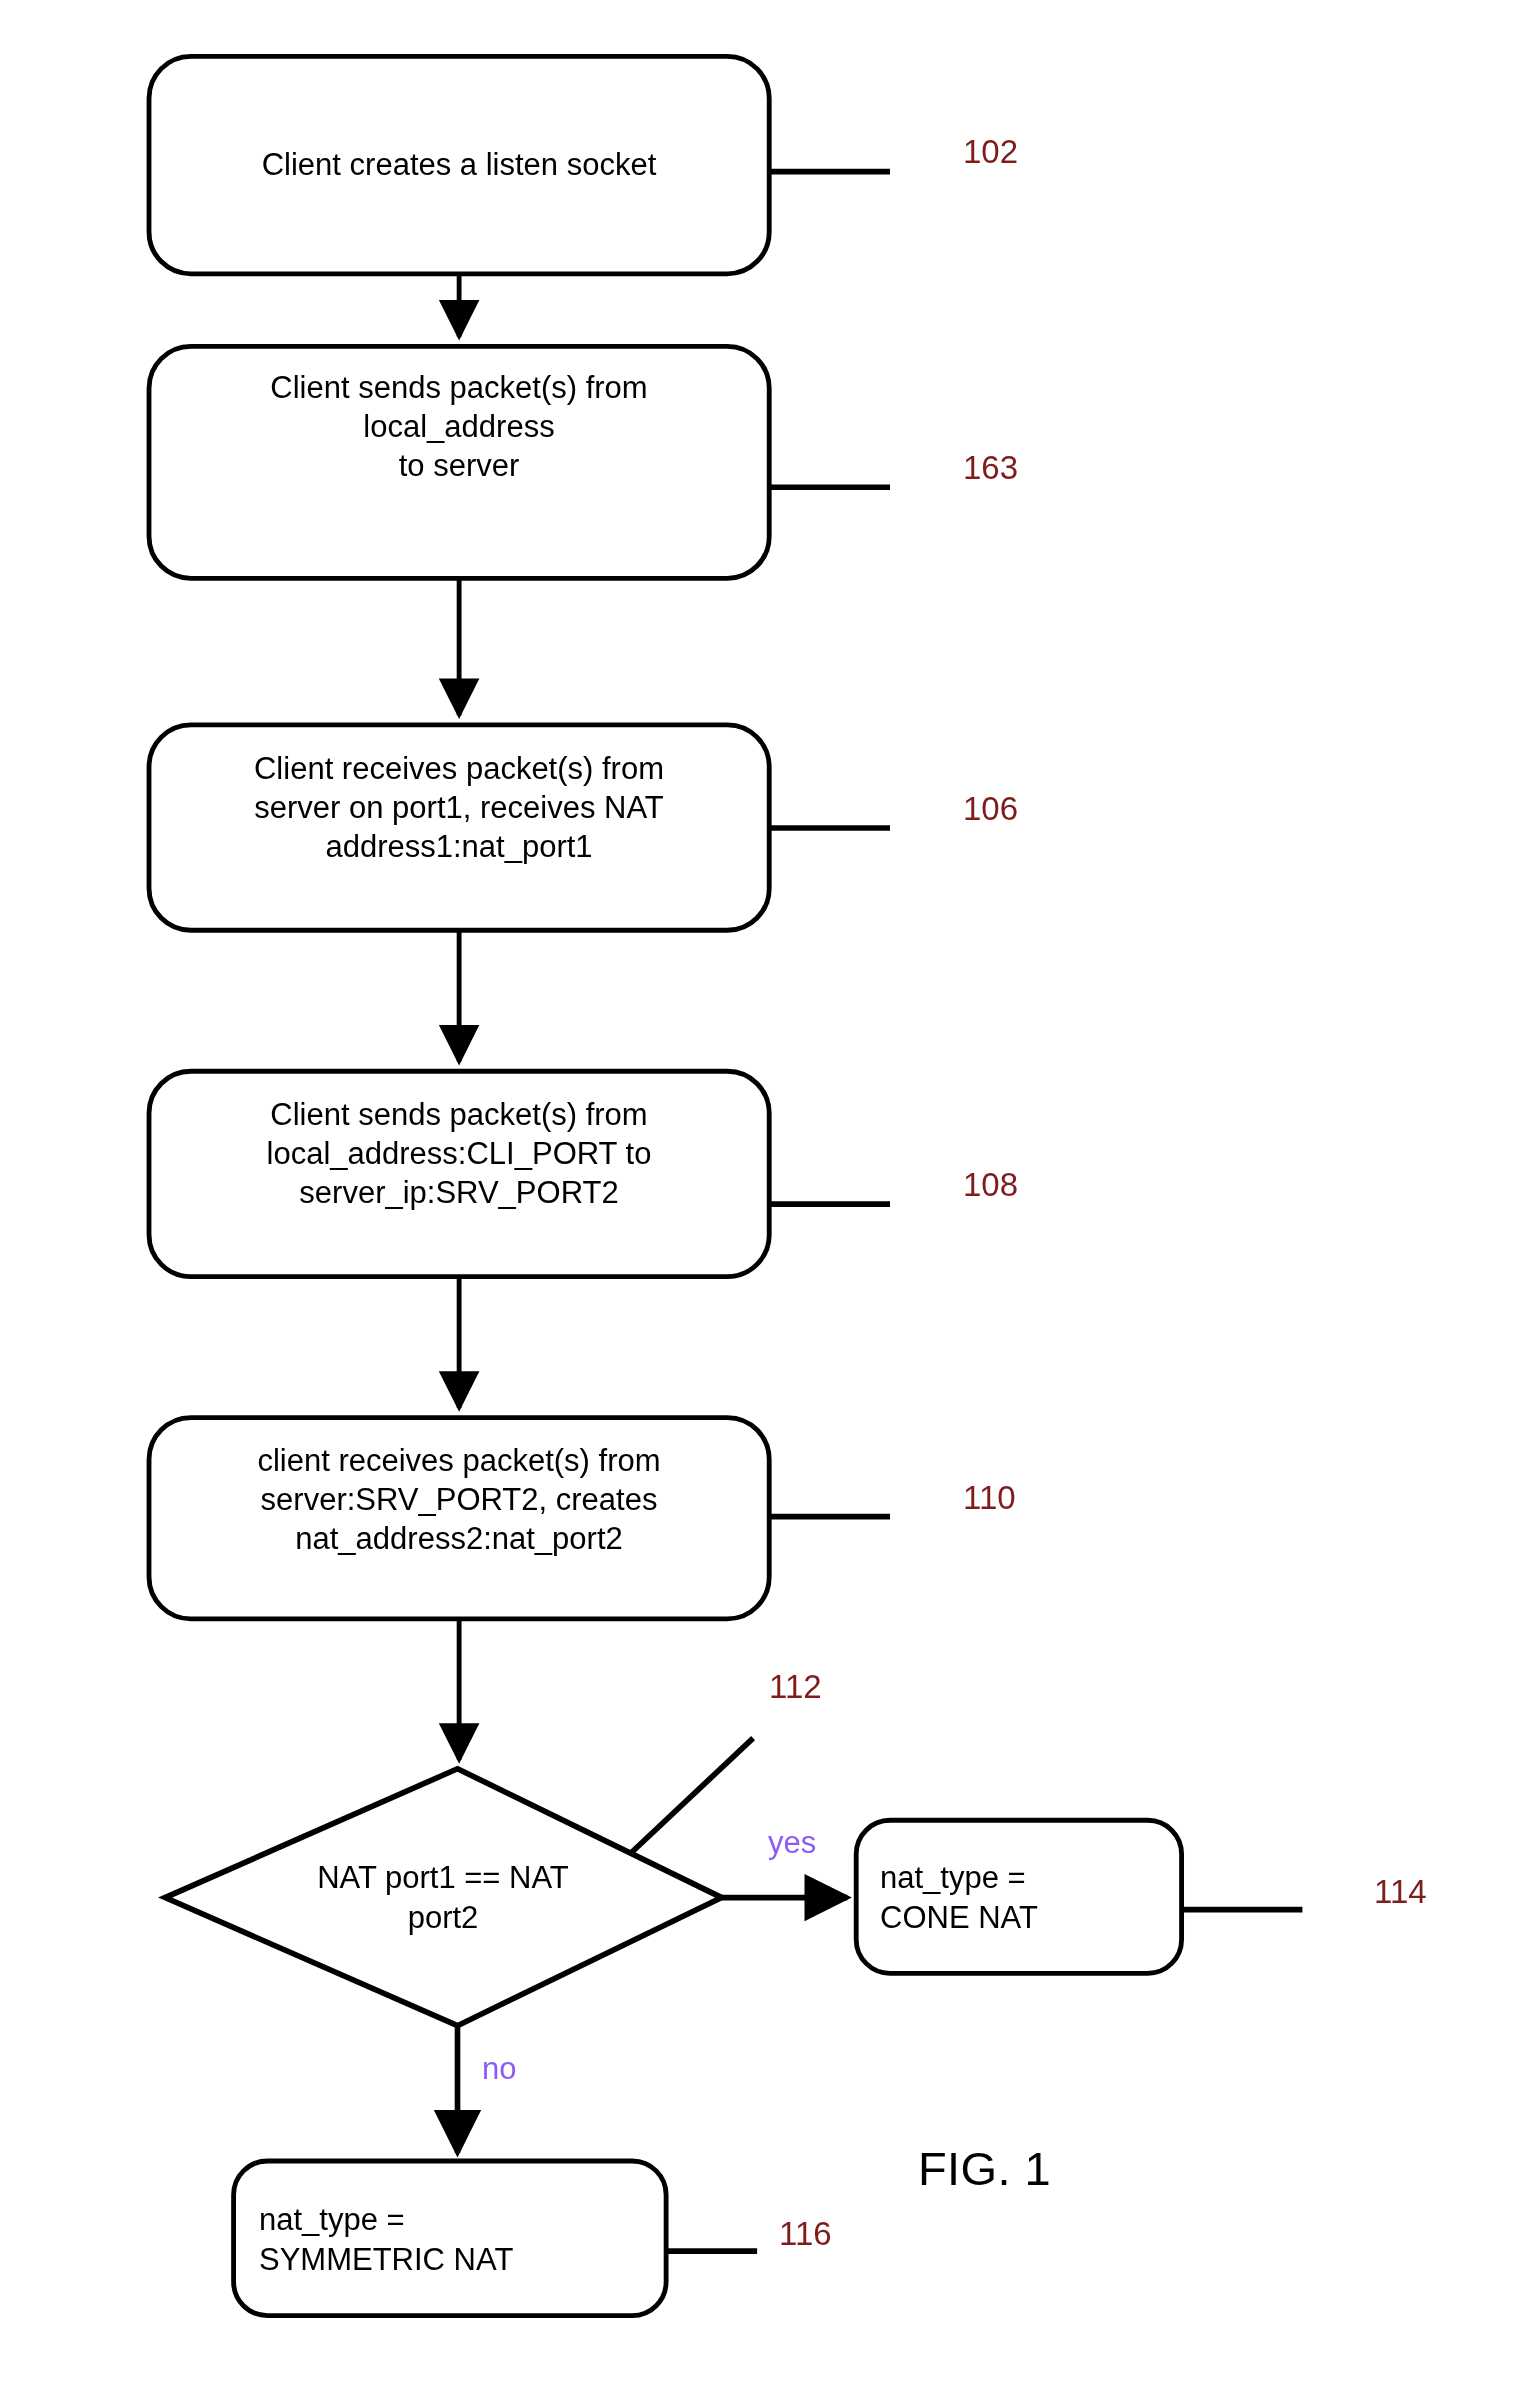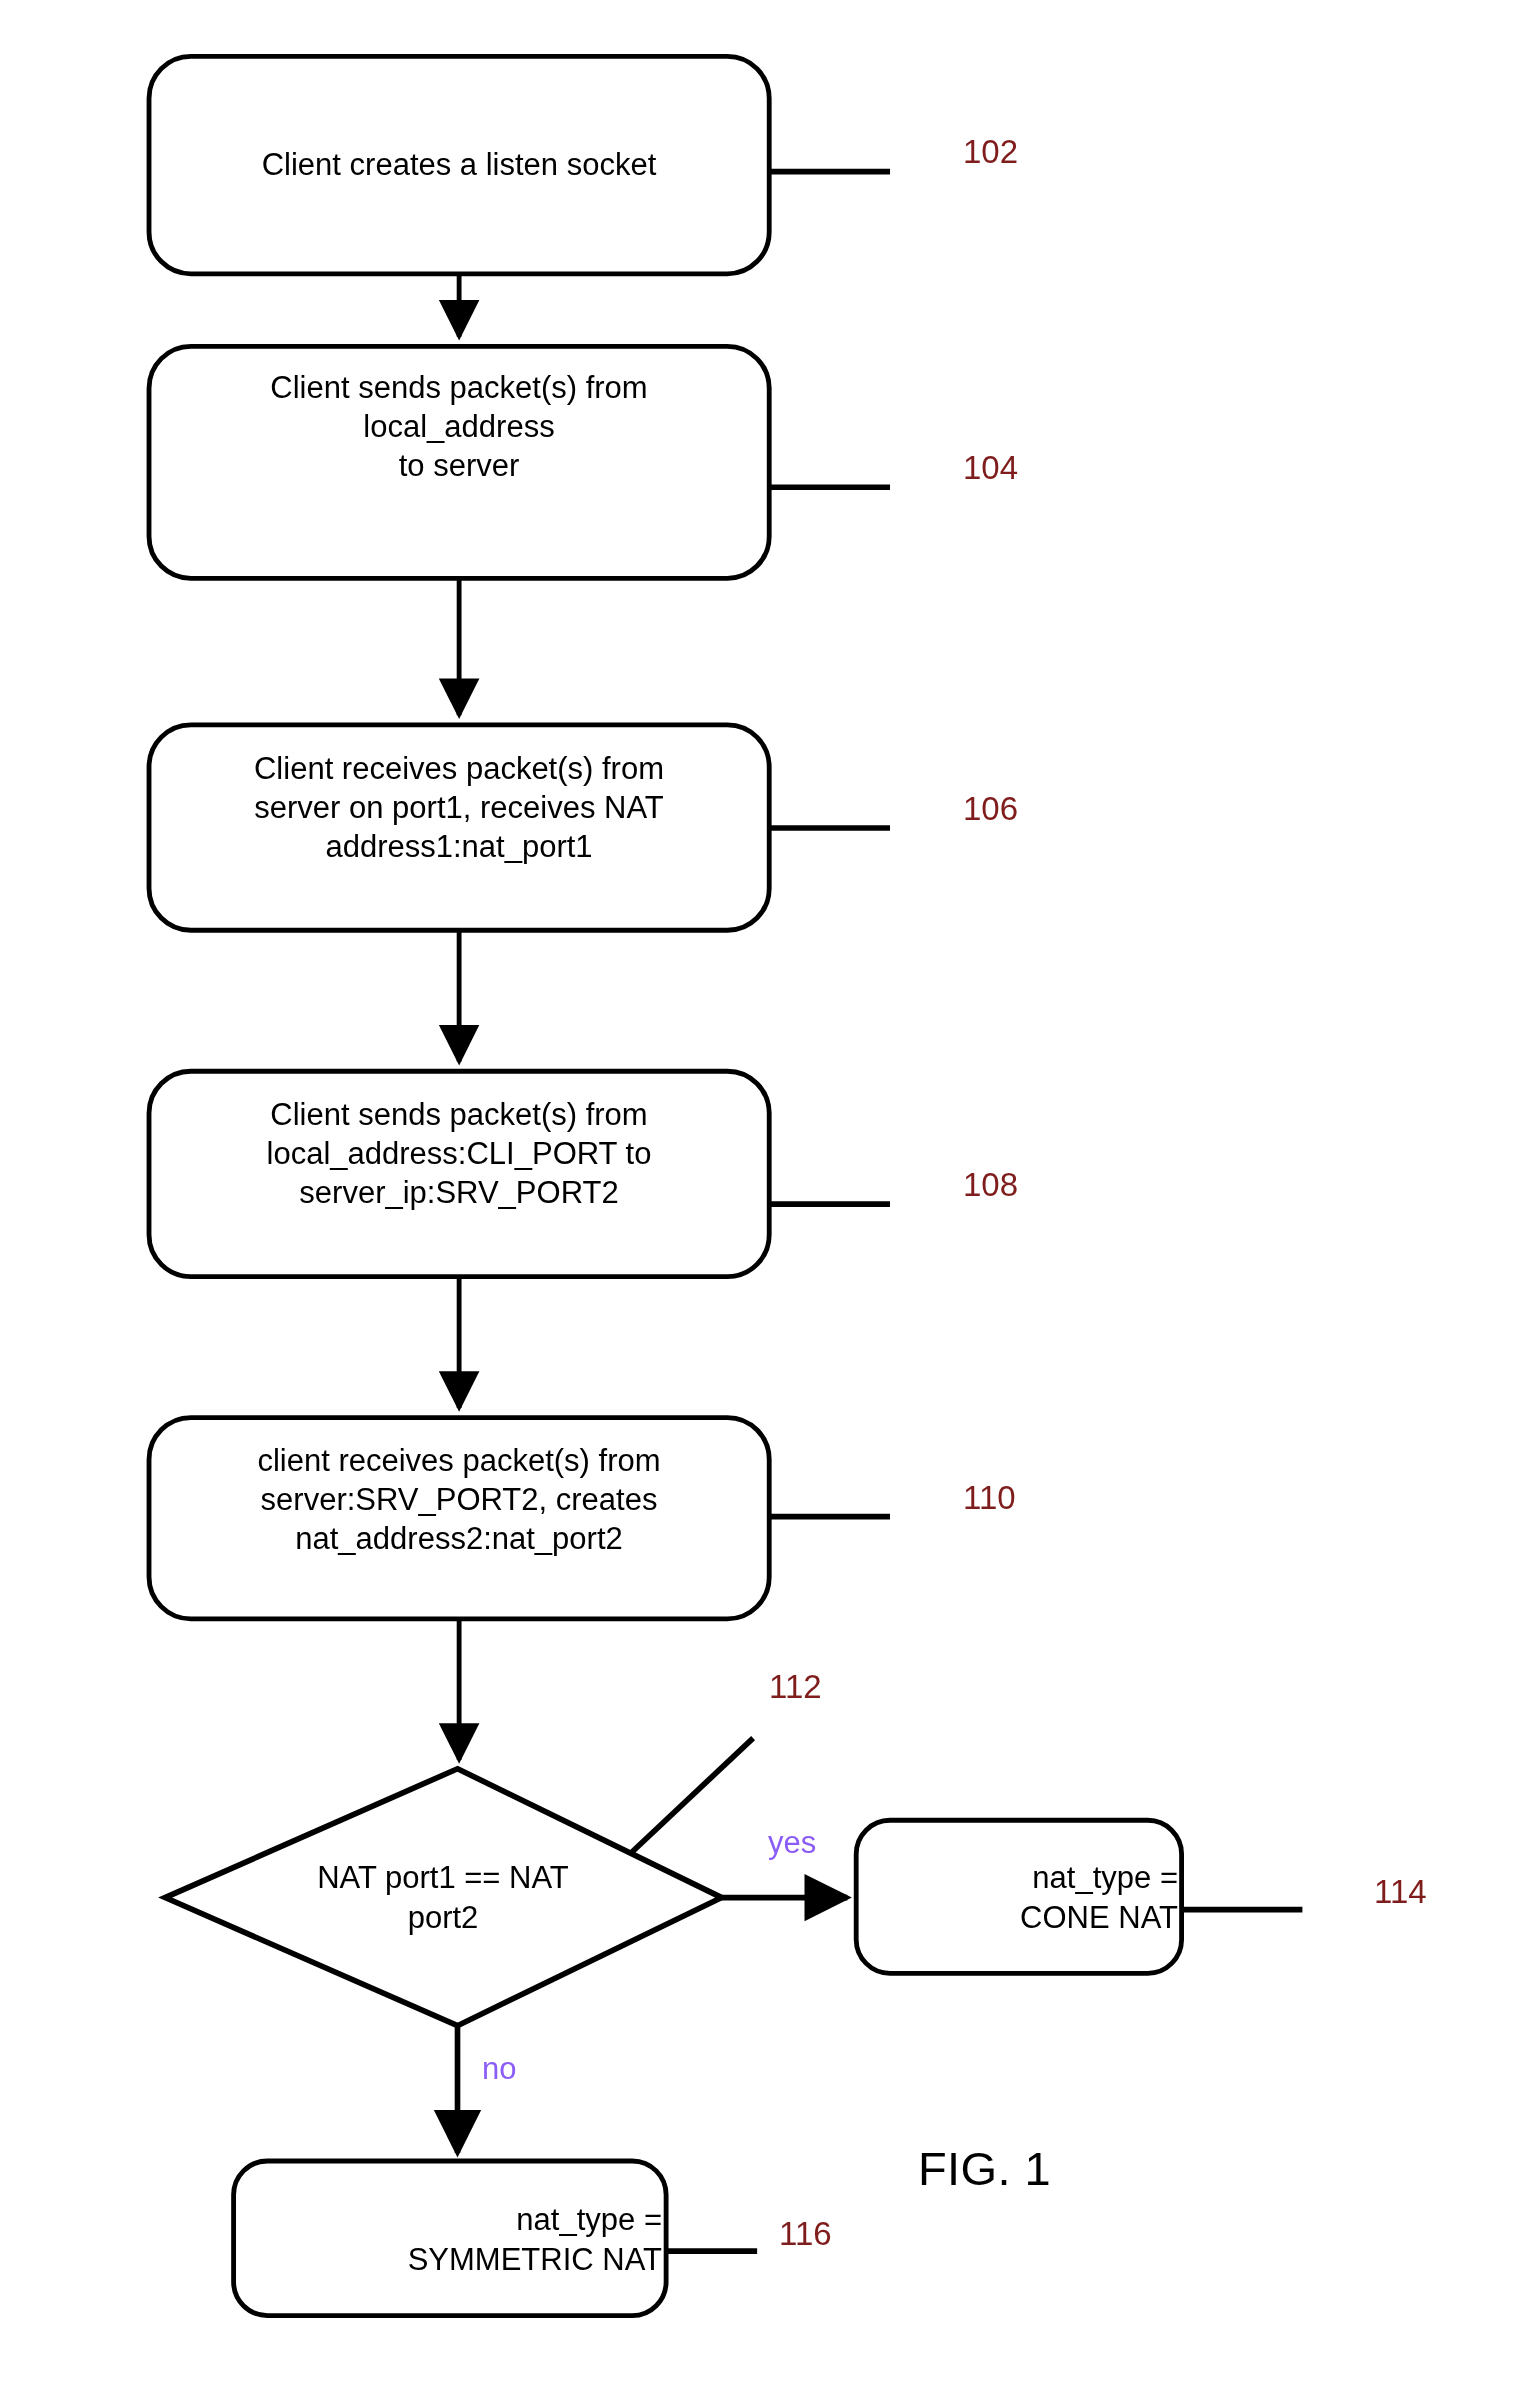--- a/index.html
+++ b/index.html
@@ -30,21 +30,21 @@
     align-items: center;
     justify-content: center;
     text-align: left;
     color: #000000;
     font-size: 31px;
     line-height: 1.26;
     white-space: pre;
     pointer-events: none;
   }
   .node-text.left-align {
-    align-items: flex-end;
+    align-items: flex-start;
     text-align: left;
   }
   .node-text .line {
     display: block;
   }
   .ref-label {
     position: absolute;
     color: #7f1d1d;
     font-size: 33px;
     line-height: 1;
@@ -157,21 +157,21 @@
     <span class="line">CONE NAT</span>
   </div>
 
   <div class="node-text left-align" style="left:259px; top:2175px; width:403px; height:129px;">
     <span class="line">nat_type =</span>
     <span class="line">SYMMETRIC NAT</span>
   </div>
 
   <div class="ref-label" style="left:963px; top:135px;">102</div>
 
-  <div class="ref-label" style="left:963px; top:451px;">104</div>
+  <div class="ref-label" style="left:963px; top:451px;">163</div>
 
   <div class="ref-label" style="left:963px; top:792px;">106</div>
 
   <div class="ref-label" style="left:963px; top:1168px;">108</div>
 
   <div class="ref-label" style="left:963px; top:1481px;">110</div>
 
   <div class="ref-label" style="left:769px; top:1670px;">112</div>
 
   <div class="ref-label" style="left:1374px; top:1875px;">114</div>

